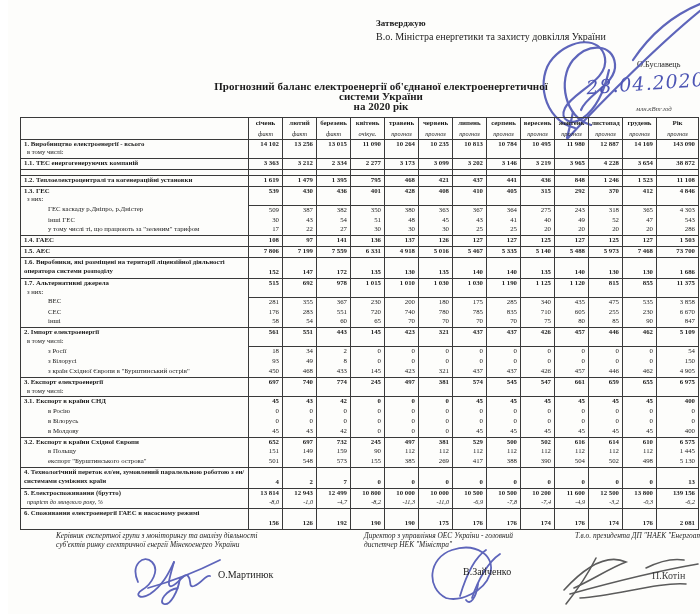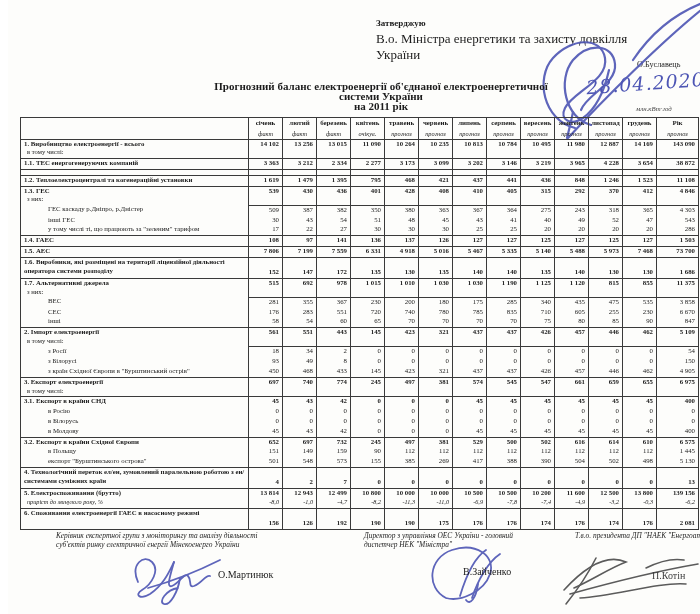--- a/index.html
+++ b/index.html
@@ -1,21 +1,21 @@
 <!DOCTYPE html>
 <html><head>
 <meta charset="utf-8">
 <style>
   html,body{margin:0;padding:0;}
   body{width:700px;height:614px;background:#ffffff;overflow:hidden;}
   .page{position:relative;width:700px;height:614px;background:#fdfdfb;
         font-family:"Liberation Serif",serif;color:#1c1c1c;margin-left:8px;}
   
   .approve-label{position:absolute;left:368px;top:18px;font-weight:bold;font-size:9px;}
-  .approver-title{position:absolute;left:368px;top:31px;font-size:13px;width:280px;}
+  .approver-title{position:absolute;left:368px;top:31px;font-size:10px;width:280px;}
   .approver-name{position:absolute;left:629px;top:60px;font-size:8.2px;}
   .approval-date{position:absolute;left:578px;top:72px;font-family:"DejaVu Serif",serif;
       font-style:italic;font-size:19px;color:#4d55b4;transform:rotate(-4deg);letter-spacing:1px;}
   .doc-title{position:absolute;left:198px;top:81px;width:350px;text-align:center;
       font-weight:bold;font-size:11px;line-height:10px;}
   .unit-note{position:absolute;left:628px;top:105px;font-size:6.8px;font-style:italic;color:#444;}
   .sig-svg{position:absolute;pointer-events:none;}
   
   .table-wrap{position:absolute;left:12px;top:117px;width:679px;}
   table{border-collapse:collapse;table-layout:fixed;width:100%;border:1.4px solid #3a3a3a;}
@@ -62,21 +62,21 @@
       <path d="M62,128 C30,120 22,78 40,58 C58,38 88,36 92,58 C96,80 60,92 52,108 C46,120 58,126 70,118 C84,108 92,88 96,70"></path>
       <path d="M78,125 C52,118 44,80 60,60 C76,42 100,44 102,64 C104,84 74,94 68,110"></path>
       <path d="M55,138 C90,100 150,40 193,6"></path>
       <path d="M120,60 C140,30 165,12 192,2"></path>
       <path d="M60,112 C58,122 56,130 54,138"></path>
     </g>
   </svg>
 
   <div class="doc-title">
     <div>Прогнозний баланс електроенергії об'єднаної електроенергетичної системи України</div>
-    <div>на 2011 рік</div>
+    <div>на 2020 рік</div>
   </div>
 
   <div class="unit-note">млн.кВт·год</div>
 
   <div class="table-wrap">
     <table>
       <colgroup id="cg">
           <col style="width: 228px;">
           <col style="width: 34px;">
           <col style="width: 34px;">

